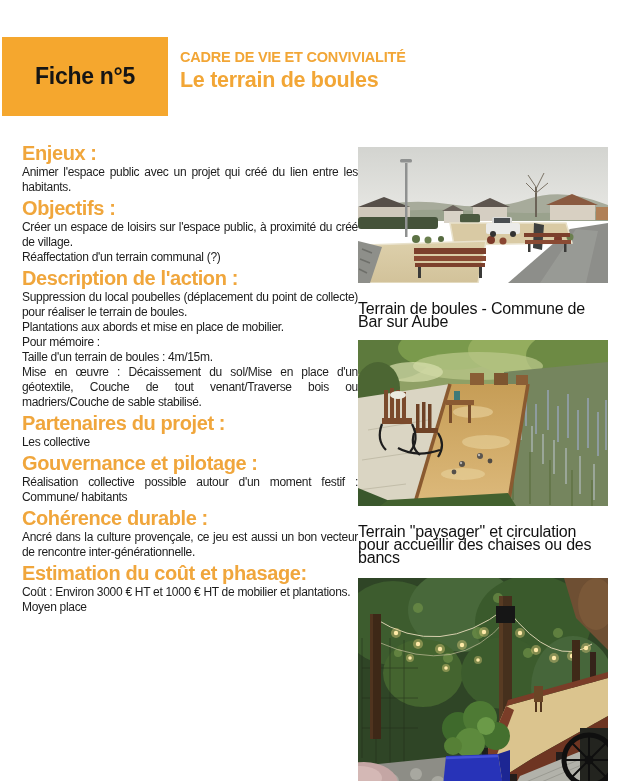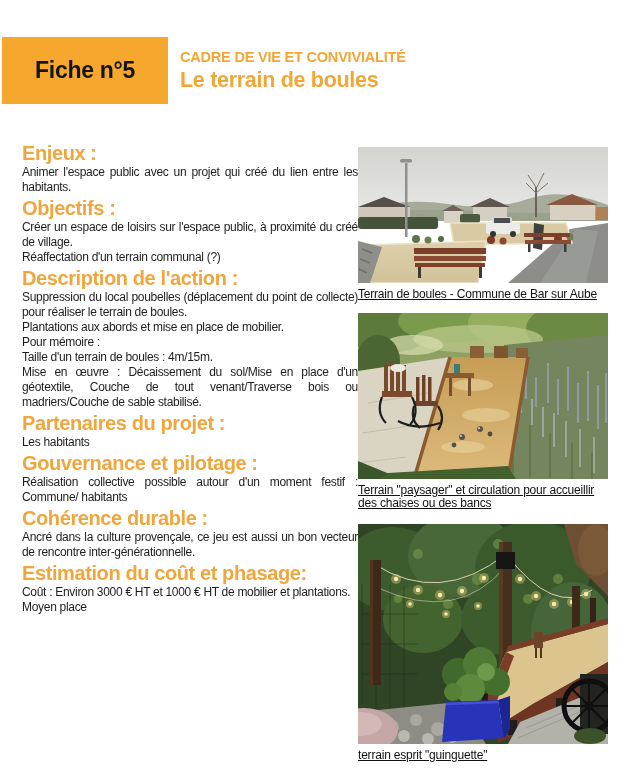--- a/index.html
+++ b/index.html
@@ -3,21 +3,21 @@
 <meta charset="utf-8">
 <style>
   html,body{margin:0;padding:0;background:#fff;}
   .page{
     position:relative;width:631px;height:781px;background:#ffffff;overflow:hidden;
     font-family:"Liberation Sans",sans-serif;color:#222;
   }
   
   .hdr{position:absolute;top:37px;left:2px;display:flex;align-items:flex-start;}
   .fiche-box{
-    width:166px;height:67px;background:#F5A72E;
+    width:166px;height:79px;background:#F5A72E;
     display:flex;align-items:center;justify-content:center;
   }
   .fiche-box span{font-size:23px;font-weight:bold;color:#151515;letter-spacing:-0.3px;}
   .hdr-text{margin-left:12px;padding-top:12px;}
   .hdr-cat{color:#F2A636;font-weight:bold;font-size:14.5px;letter-spacing:-0.2px;}
   .hdr-title{color:#F2A636;font-weight:bold;font-size:21.5px;letter-spacing:-0.3px;margin-top:3px;}
   
   .cols{position:absolute;top:140px;left:22px;width:586px;display:flex;}
   .leftcol{width:336px;}
   .rightcol{width:250px;margin-left:auto;padding-top:7px;}
@@ -29,21 +29,21 @@
   .sec p{
     font-size:12px;line-height:15px;letter-spacing:-0.3px;margin:0;
     text-align:justify;color:#1d1d1d;
   }
   
   figure{margin:0;}
   figure svg{display:block;width:250px;}
   .fig1{margin-bottom:12px;}
   .fig2{margin-bottom:14px;}
   figcaption{
-    font-size:12px;line-height:13px;letter-spacing:-0.2px;color:#111;margin-top:5px;text-decoration:underline;
+    font-size:16px;line-height:13px;letter-spacing:-0.2px;color:#111;margin-top:19px;
   }
 </style>
 </head>
 <body>
 
 <div class="page">
 
   <header class="hdr">
     <div class="fiche-box">
       <span>Fiche n°5</span>
@@ -76,21 +76,21 @@
         <h2>Description de l'action :</h2>
         <p>Suppression du local poubelles (déplacement du point de collecte) pour réaliser le terrain de boules.</p>
         <p>Plantations aux abords et mise en place de mobilier.</p>
         <p>Pour mémoire :</p>
         <p>Taille d'un terrain de boules : 4m/15m.</p>
         <p>Mise en œuvre : Décaissement du sol/Mise en place d'un géotextile, Couche de tout venant/Traverse bois ou madriers/Couche de sable stabilisé.</p>
       </section>
 
       <section class="sec">
         <h2>Partenaires du projet :</h2>
-        <p>Les habitants</p>
+        <p>Les collective</p>
       </section>
 
       <section class="sec">
         <h2>Gouvernance et pilotage :</h2>
         <p>Réalisation collective possible autour d'un moment festif : Commune/ habitants</p>
       </section>
 
       <section class="sec">
         <h2>Cohérence durable :</h2>
         <p>Ancré dans la culture provençale, ce jeu est aussi un bon vecteur de rencontre inter-générationnelle.</p>

